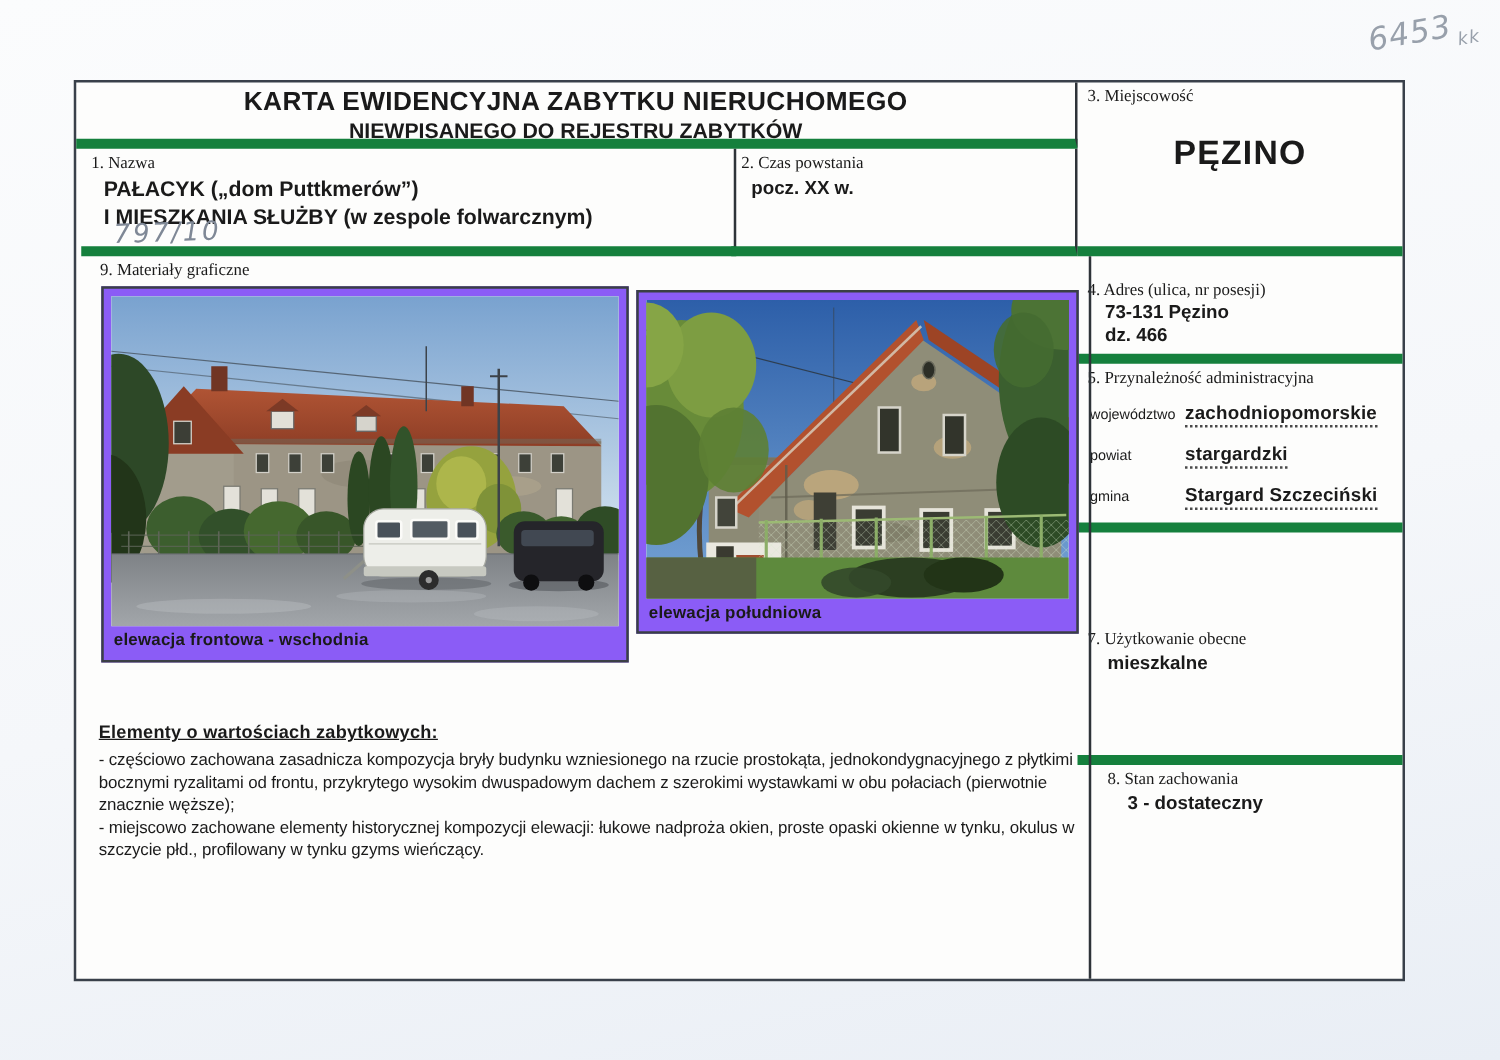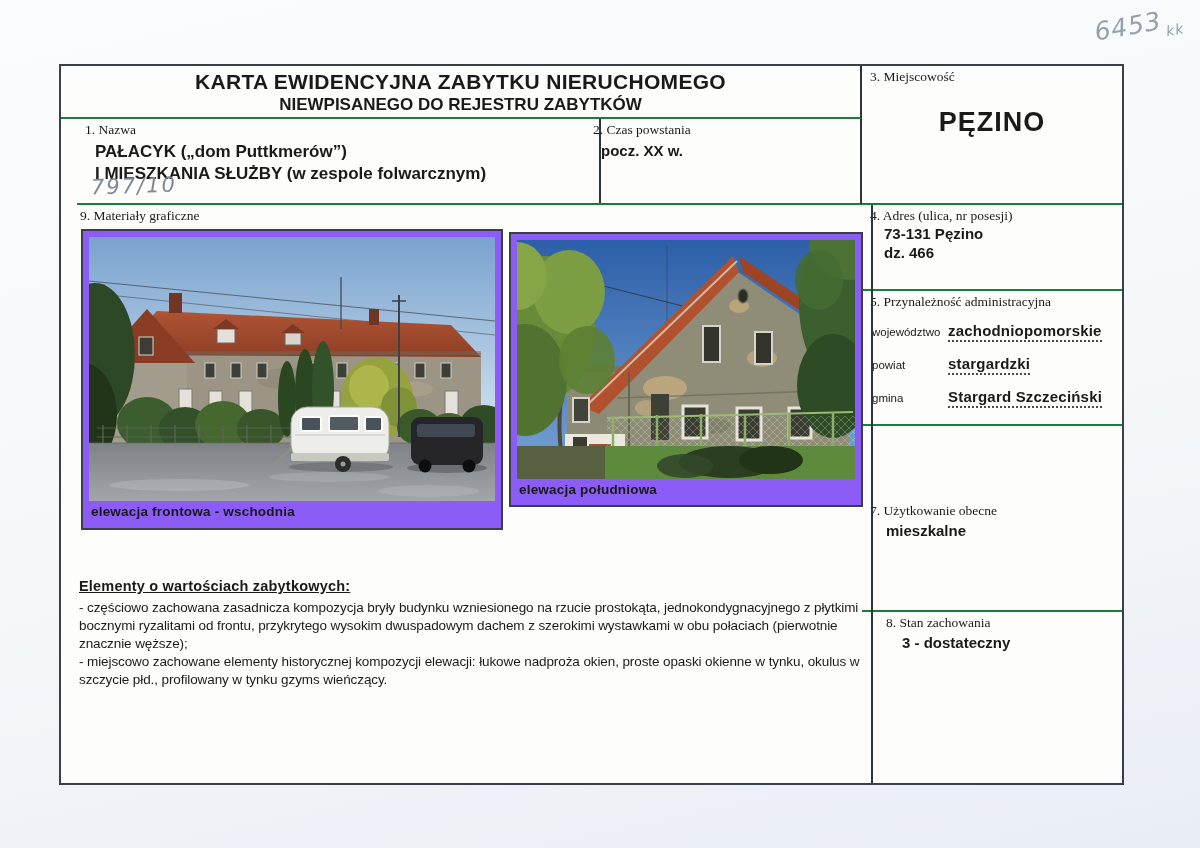--- a/index.html
+++ b/index.html
@@ -10,34 +10,34 @@
   
   .hand-archive{position:absolute;left:1094px;top:10px;font-family:"DejaVu Sans",sans-serif;
     font-style:italic;color:#98a0ab;font-size:25px;transform:rotate(-10deg);letter-spacing:1px;}
   .hand-archive .suffix{font-size:14px;margin-left:3px;position:relative;top:8px;}
   .hand-registry{position:absolute;left:30px;top:108px;font-family:"DejaVu Sans",sans-serif;
     font-style:italic;color:#7f8896;font-size:21px;transform:rotate(-2deg);letter-spacing:2px;z-index:5;}
   
   .card{position:absolute;left:59px;top:64px;width:1065px;height:721px;box-sizing:border-box;
     border:2px solid #39404a;background:#fdfdfc;}
   .cell{position:absolute;box-sizing:border-box;}
-  .bline{border-bottom:2px solid #15803d;}
+  .bline{border-bottom:8px solid #15803d;}
   .rline{border-right:2px solid #2e3338;}
   .cell-header{left:0;top:0;width:801px;height:53px;text-align:center;padding-top:4px;}
   .title1{font-size:21px;font-weight:bold;letter-spacing:.3px;}
   .title2{font-size:17px;font-weight:bold;margin-top:1px;}
   .field-label{font-family:"Liberation Serif",serif;font-size:13.5px;}
-  .cell-nazwa{left:16px;top:53px;width:524px;height:86px;padding:3px 8px;}
+  .cell-nazwa{left:4px;top:53px;width:524px;height:86px;padding:3px 8px;}
   .nazwa-v{font-size:17px;font-weight:bold;margin-left:10px;line-height:22px;}
   .nazwa-v.first{margin-top:3px;}
   .cell-czas{left:524px;top:53px;width:277px;height:86px;padding:3px 8px;}
   .czas-v{font-size:15px;font-weight:bold;margin:4px 0 0 8px;}
   .cell-miejscowosc{left:801px;top:0;width:260px;height:139px;padding:3px 8px;}
   .miejscowosc-v{text-align:center;font-size:27px;font-weight:bold;letter-spacing:1px;margin-top:22px;}
-  .cell-adres{left:801px;top:139px;width:260px;height:86px;padding:3px 8px;}
+  .cell-adres{left:801px;top:139px;width:260px;height:86px;padding:19px 8px;}
   .adres-line{font-size:15px;font-weight:bold;margin-left:14px;line-height:19px;}
   .adres-line.first{margin-top:3px;}
   .cell-przynaleznosc{left:801px;top:225px;width:260px;height:135px;padding:3px 8px;}
   .admin-row{display:flex;align-items:baseline;margin:13px 0 0 2px;}
   .admin-row.first{margin-top:12px;}
   .admin-key{width:76px;font-size:11.5px;flex:0 0 auto;}
   .admin-val{font-size:15px;font-weight:bold;border-bottom:2px dotted #4a4a4a;padding-bottom:1px;letter-spacing:.2px;}
   .cell-wspolrzedne{left:801px;top:360px;width:260px;height:74px;padding:3px 8px;}
   .coord-line{font-size:16px;font-weight:bold;margin-left:34px;line-height:20px;}
   .coord-line.first{margin-top:2px;}

